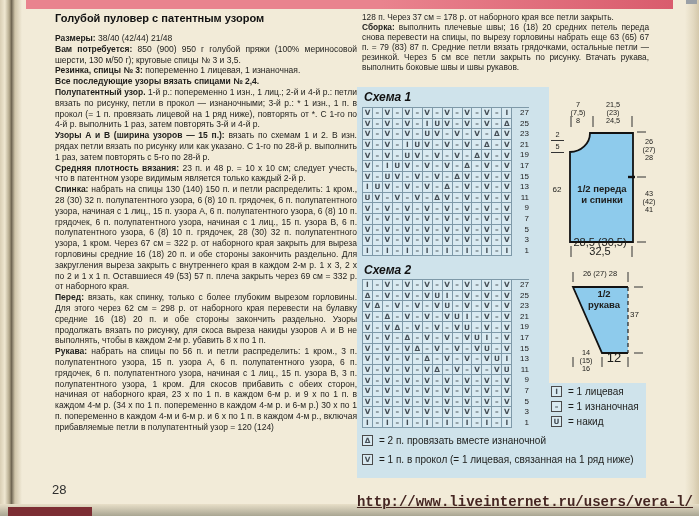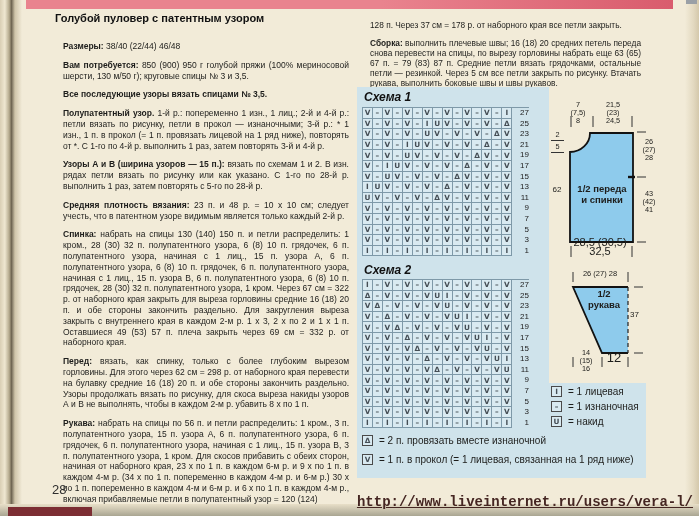--- a/index.html
+++ b/index.html
@@ -12,21 +12,21 @@
     background:linear-gradient(90deg,rgba(0,0,0,0),#e3d9c0 60%,#d4c8ab 100%);}
   .bottom-strip{position:absolute;left:0;top:504px;width:699px;height:12px;
     background:linear-gradient(180deg,#e8dfc8,#a9a592);}
   .bottom-red{position:absolute;left:8px;top:507px;width:84px;height:9px;background:#7c2d33;}
   .top-bar{position:absolute;left:26px;top:0;width:647px;height:9px;
     background:linear-gradient(90deg,var(--accent-bar,#e9838e) 0%,var(--accent-bar,#e9838e) 55%,var(--accent-bar-dark,#d95c6d) 100%);}
   .corner-mark{position:absolute;left:686px;top:0;width:11px;height:4px;background:#9aa0a6;}
   
   .title{position:absolute;left:55px;top:12px;width:302px;font-size:11px;font-weight:bold;color:#111;}
   .col{position:absolute;text-align:justify;}
-  .col p{margin:8px;}
+  .col p{margin:0;}
   .col b{font-weight:bold;}
   .col-left{left:55px;top:33px;width:302px;font-size:8.5px;line-height:10.8px;}
   .col-right{left:362px;top:12px;width:287px;font-size:8.3px;line-height:10.1px;}
   
   .panel{position:absolute;background:var(--panel-blue,#cfe3eb);}
   .panel-a{left:357px;top:87px;width:192px;height:391px;}
   .panel-b{left:549px;top:383px;width:97px;height:95px;}
   
   .chart-title{position:absolute;font-size:12px;font-weight:bold;color:#111;font-style:italic;}
   .t1{left:364px;top:90px;} .t2{left:364px;top:263px;}
@@ -68,23 +68,24 @@
 <div class="page">
   <div class="left-edge"></div>
   <div class="right-edge"></div>
   <div class="bottom-strip"></div>
   <div class="bottom-red"></div>
   <div class="top-bar"></div>
   <div class="corner-mark"></div>
 
   <div class="title">Голубой пуловер с патентным узором</div>
   <div class="col col-left" id="col-left">
-      <p><b>Размеры:</b><span> 38/40 (22/44) 46/48</span></p>
+      <p><b>Размеры:</b><span> 38/40 (42/44) 21/48</span></p>
       <p><b>Вам потребуется:</b><span> 850 (900) 950 г голубой пряжи (100% мериносовой шерсти, 130 м/50 г); круговые спицы № 3 и 3,5.</span></p>
-      <p><b>Все последующие узоры вязать спицами № 3,5.</b></p>
+      <p><b>Резинка, спицы № 3:</b><span> попеременно 1 лицевая, 1 изнаночная.</span></p>
+      <p><b>Все последующие узоры вязать спицами № 2,4.</b></p>
       <p><b>Полупатентный узор.</b><span> 1-й р.: попеременно 1 изн., 1 лиц.; 2-й и 4-й р.: петли вязать по рисунку, петли в прокол — изнаночными; 3-й р.: * 1 изн., 1 п. в прокол (= 1 п. провязать лицевой на 1 ряд ниже), повторять от *. С 1-го по 4-й р. выполнить 1 раз, затем повторять 3-й и 4-й р.</span></p>
       <p><b>Узоры А и В (ширина узоров — 15 п.):</b><span> вязать по схемам 1 и 2. В изн. рядах петли вязать по рисунку или как указано. С 1-го по 28-й р. выполнить 1 раз, затем повторять с 5-го по 28-й р.</span></p>
       <p><b>Средняя плотность вязания:</b><span> 23 п. и 48 р. = 10 х 10 см; следует учесть, что в патентном узоре видимым является только каждый 2-й р.</span></p>
       <p><b>Спинка:</b><span> набрать на спицы 130 (140) 150 п. и петли распределить: 1 кром., 28 (30) 32 п. полупатентного узора, 6 (8) 10 п. грядочек, 6 п. полупатентного узора, начиная с 1 лиц., 15 п. узора А, 6 п. полупатентного узора, 6 (8) 10 п. грядочек, 6 п. полупатентного узора, начиная с 1 лиц., 15 п. узора В, 6 п. полупатентного узора, 6 (8) 10 п. грядочек, 28 (30) 32 п. полупатентного узора, 1 кром. Через 67 см = 322 р. от наборного края закрыть для выреза горловины средние 16 (18) 20 п. и обе стороны закончить раздельно. Для закругления выреза закрыть с внутреннего края в каждом 2-м р. 1 х 3, 2 х по 2 и 1 х 1 п. Оставшиеся 49 (53) 57 п. плеча закрыть через 69 см = 332 р. от наборного края.</span></p>
       <p><b>Перед:</b><span> вязать, как спинку, только с более глубоким вырезом горловины. Для этого через 62 см = 298 р. от наборного края перевести на булавку средние 16 (18) 20 п. и обе стороны закончить раздельно. Узоры продолжать вязать по рисунку, для скоса выреза накиды узоров А и В не выполнять, чтобы в каждом 2-м р. убавить 8 х по 1 п.</span></p>
       <p><b>Рукава:</b><span> набрать на спицы по 56 п. и петли распределить: 1 кром., 3 п. полупатентного узора, 15 п. узора А, 6 п. полупатентного узора, 6 п. грядочек, 6 п. полупатентного узора, начиная с 1 лиц., 15 п. узора В, 3 п. полупатентного узора, 1 кром. Для скосов прибавить с обеих сторон, начиная от наборного края, 23 х по 1 п. в каждом 6-м р. и 9 х по 1 п. в каждом 4-м р. (34 х по 1 п. попеременно в каждом 4-м р. и 6-м р.) 30 х по 1 п. попеременно в каждом 4-м и 6-м р. и 6 х по 1 п. в каждом 4-м р., включая прибавляемые петли в полупатентный узор = 120 (124)</span></p>
     </div>
   <div class="col col-right" id="col-right">
       <p><span>128 п. Через 37 см = 178 р. от наборного края все петли закрыть.</span></p>
       <p><b>Сборка:</b><span> выполнить плечевые швы; 16 (18) 20 средних петель переда снова перевести на спицы, по вырезу горловины набрать еще 63 (65) 67 п. = 79 (83) 87 п. Средние петли вязать грядочками, остальные петли — резинкой. Через 5 см все петли закрыть по рисунку. Втачать рукава, выполнить боковые швы и швы рукавов.</span></p>

